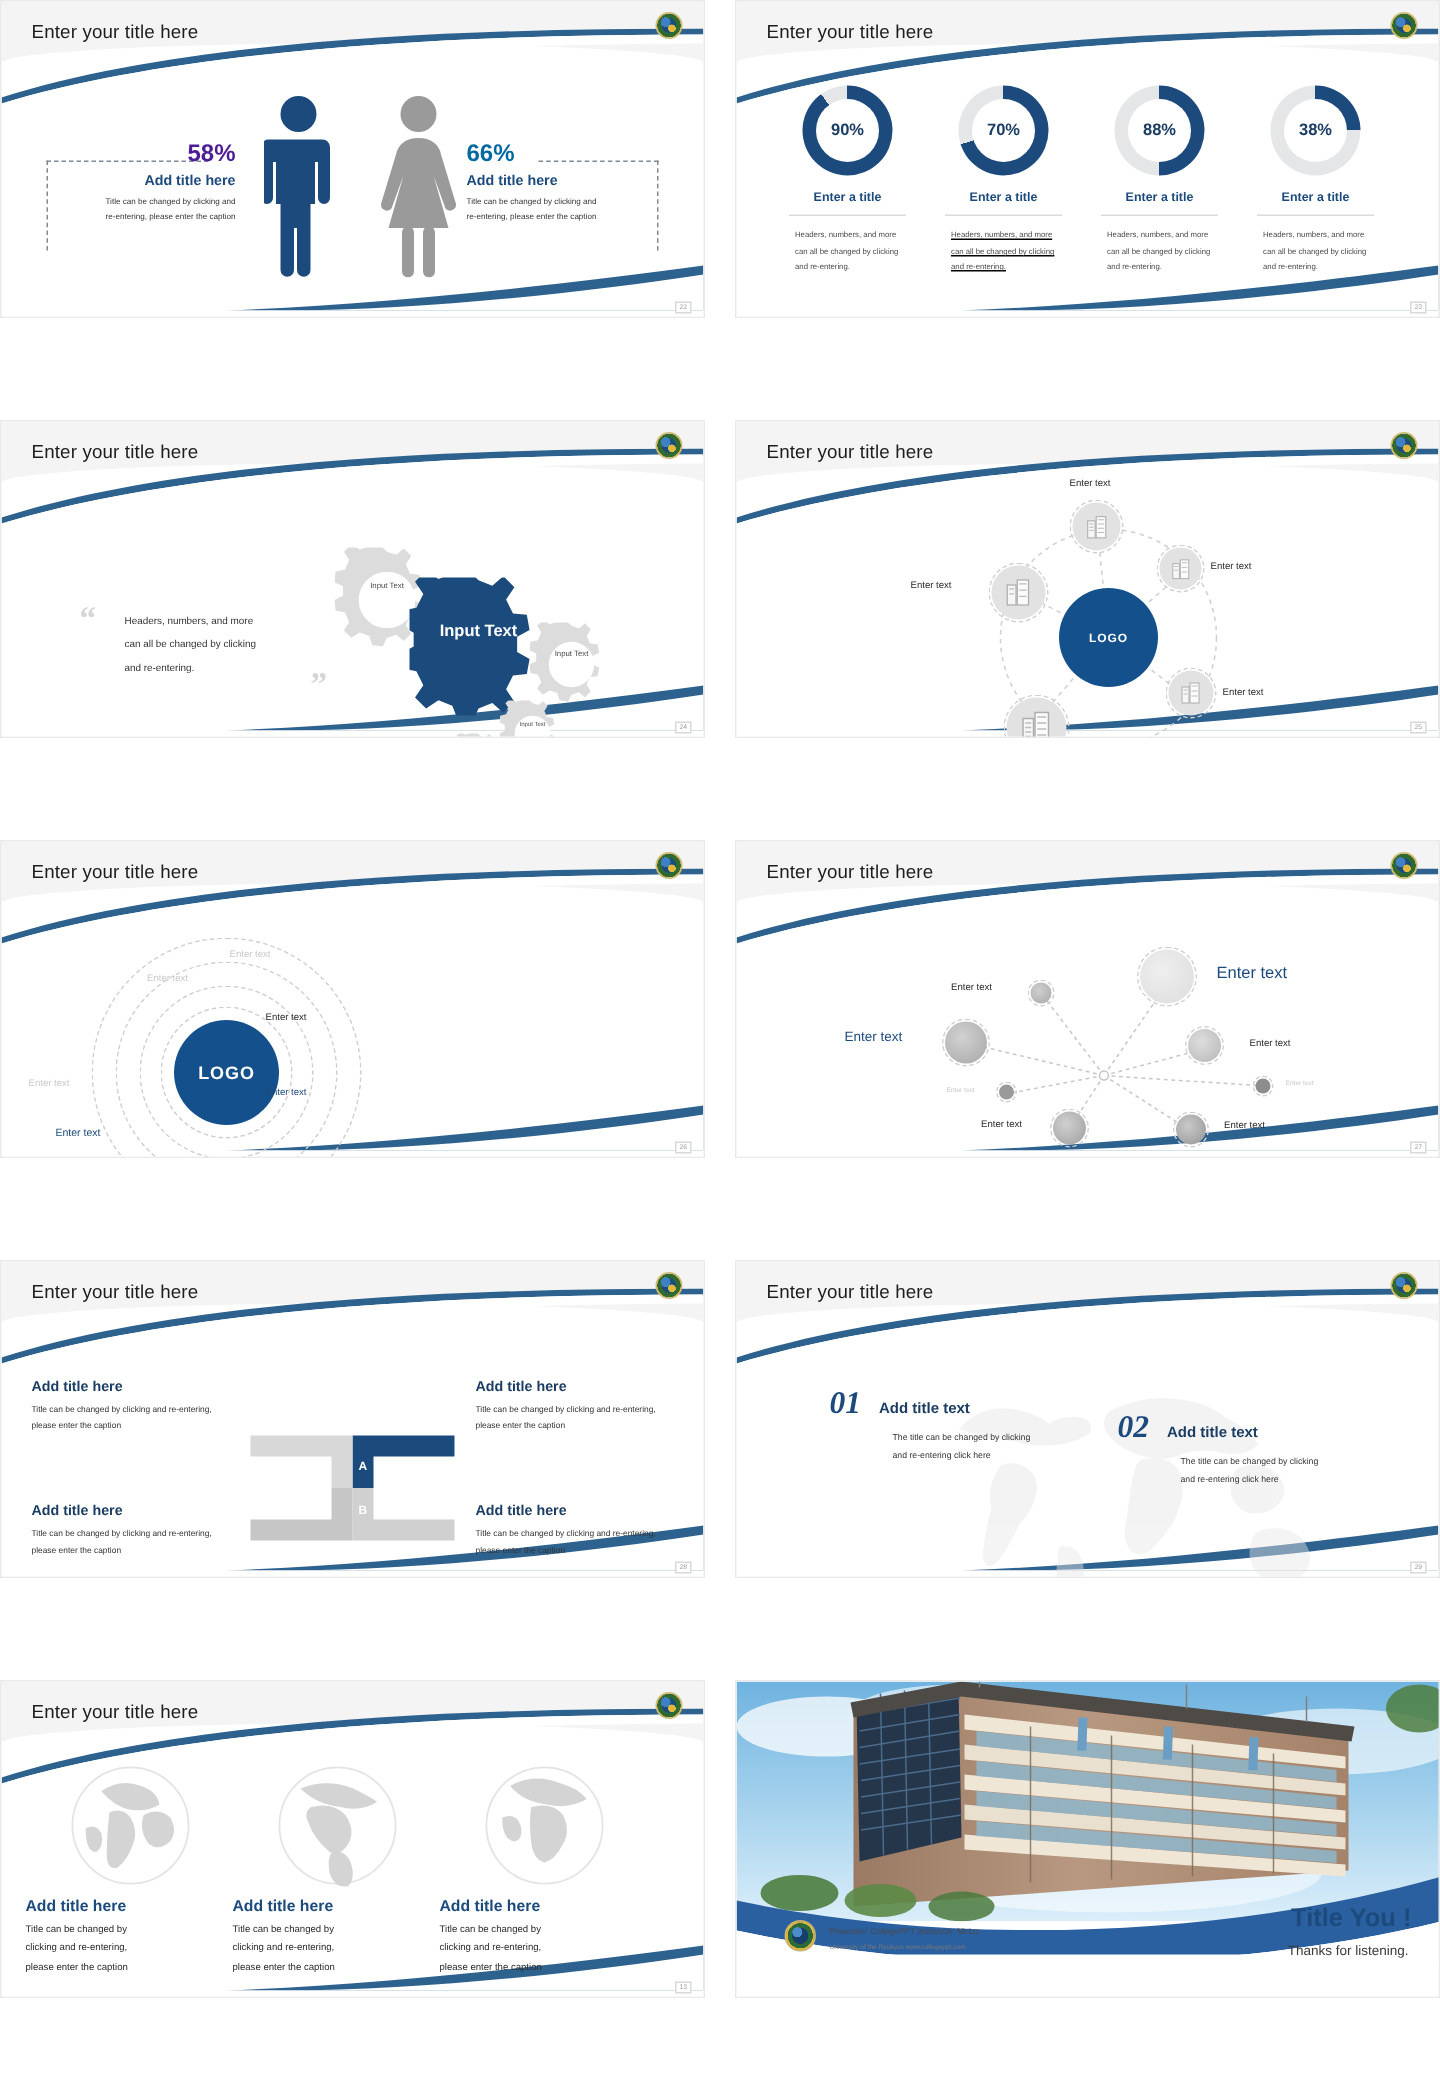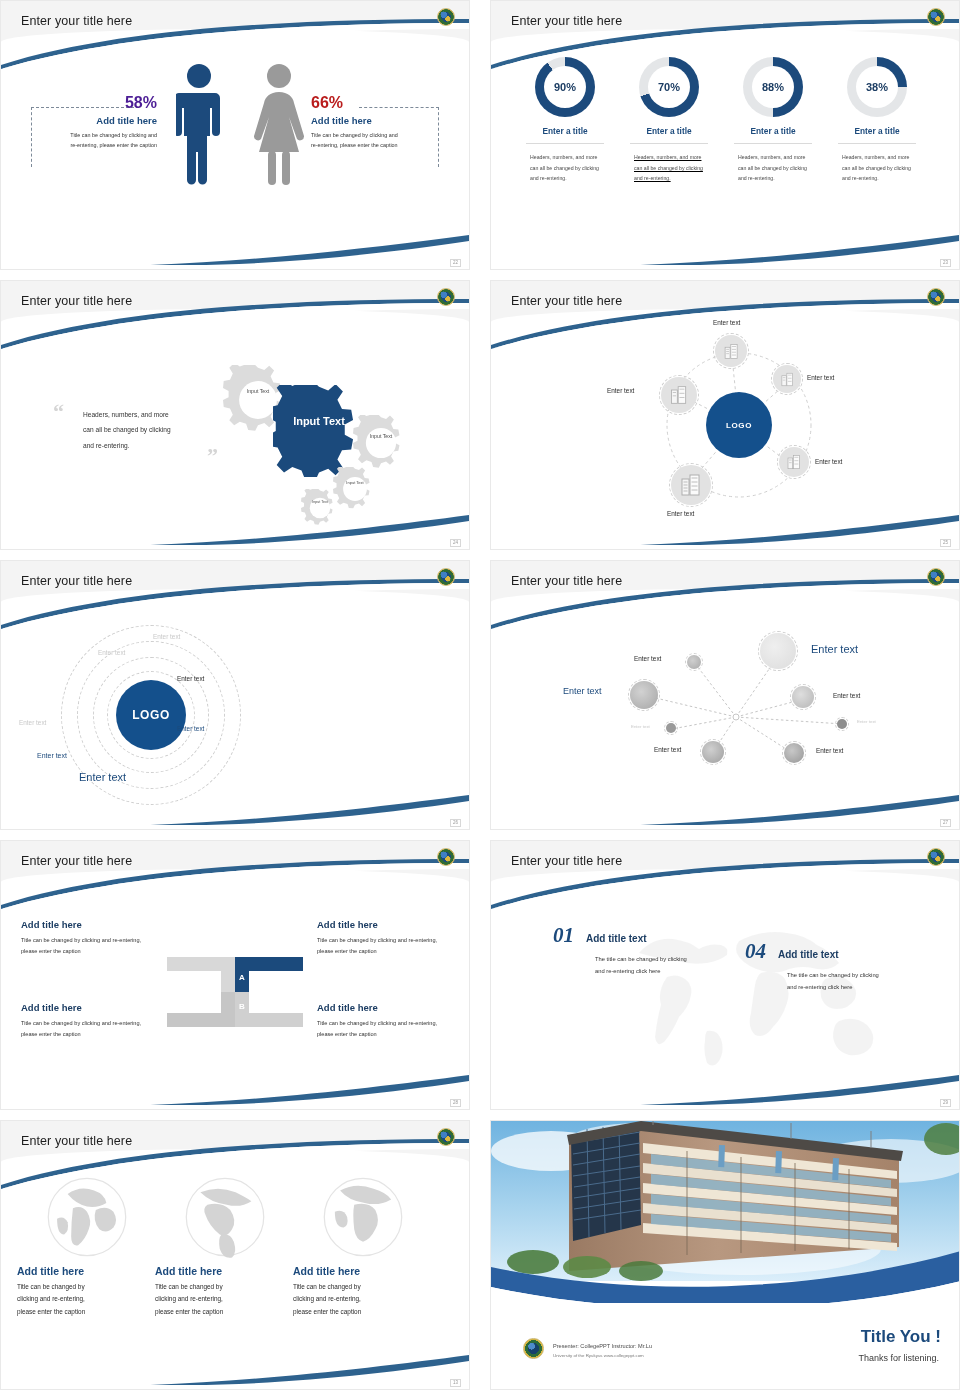--- a/index.html
+++ b/index.html
@@ -7,21 +7,21 @@
   #grid {
     width:960px; height:1400px;
     display:grid;
     grid-template-columns: 470px 470px;
     grid-template-rows: repeat(5, 270px);
     column-gap:20px; row-gap:10px;
     padding:0 0 0 0;
     background:#ffffff;
   }
   .slide {
-    position:relative; width:470px; height:270px; overflow:hidden;
+    position:relative; width:470px; height:212px; overflow:hidden;
     background:#fdfdfd;
     border:1px solid #e9e9e9;
   }
   
   .hdr {
     position:absolute; left:0; top:0; width:100%; height:46px;
     background:#f4f4f4; z-index:1;
   }
   .hdr-title {
     position:absolute; left:20px; top:13px; font-size:12.5px; color:#1d1d1d;
@@ -46,21 +46,21 @@
   .pgnum {
     position:absolute; right:8px; bottom:2px; font-size:4.5px; color:#9a9a9a;
     border:1px solid #d8d8d8; padding:1px 2px; background:#fff; z-index:9; line-height:1;
   }
   .content { position:absolute; left:0; top:46px; width:100%; height:224px; z-index:4; }
 
   
   .s1-bracket { position:absolute; border:1px dashed #7d8a99; }
   .pct { font-size:16px; font-weight:bold; line-height:1; }
   .pct.blue { color:#4c1d95; }
-  .pct.gray { color:#b91c1c; }
+  .pct.gray { color:#0369a1; }
   .addt { font-size:9.5px; font-weight:bold; color:#1c4a7c; margin-top:4px; }
   .capt { font-size:5.4px; color:#333; line-height:1.85; margin-top:4px; }
   .fig { position:absolute; }
 
   
   .donut-col { position:absolute; top:10px; width:104px; text-align:center; }
   .donut { width:60px; height:60px; margin:0 auto; border-radius:50%; position:relative; }
   .donut .hole {
     position:absolute; left:9px; top:9px; width:42px; height:42px; border-radius:50%;
     background:#fff; display:flex; align-items:center; justify-content:center;
@@ -562,21 +562,21 @@
           <span class="bignum">01</span>
           <span class="n-title">Add title text</span>
         </div>
         <div style="margin-left:42px;">
           <div class="n-desc">The title can be changed by clicking</div>
           <div class="n-desc" style="margin-top:0;">and re-entering click here</div>
         </div>
       </div>
       <div style="position:absolute; left:254px; top:52px;">
         <div style="display:flex; align-items:baseline; gap:12px;">
-          <span class="bignum">04</span>
+          <span class="bignum">02</span>
           <span class="n-title">Add title text</span>
         </div>
         <div style="margin-left:42px;">
           <div class="n-desc">The title can be changed by clicking</div>
           <div class="n-desc" style="margin-top:0;">and re-entering click here</div>
         </div>
       </div>
     </div>
     <svg class="swoosh-bot" viewBox="0 0 470 40" preserveAspectRatio="none">
       <path d="M470,10 C380,22 260,36 150,40 L470,40 Z" fill="#2e628e"></path>

